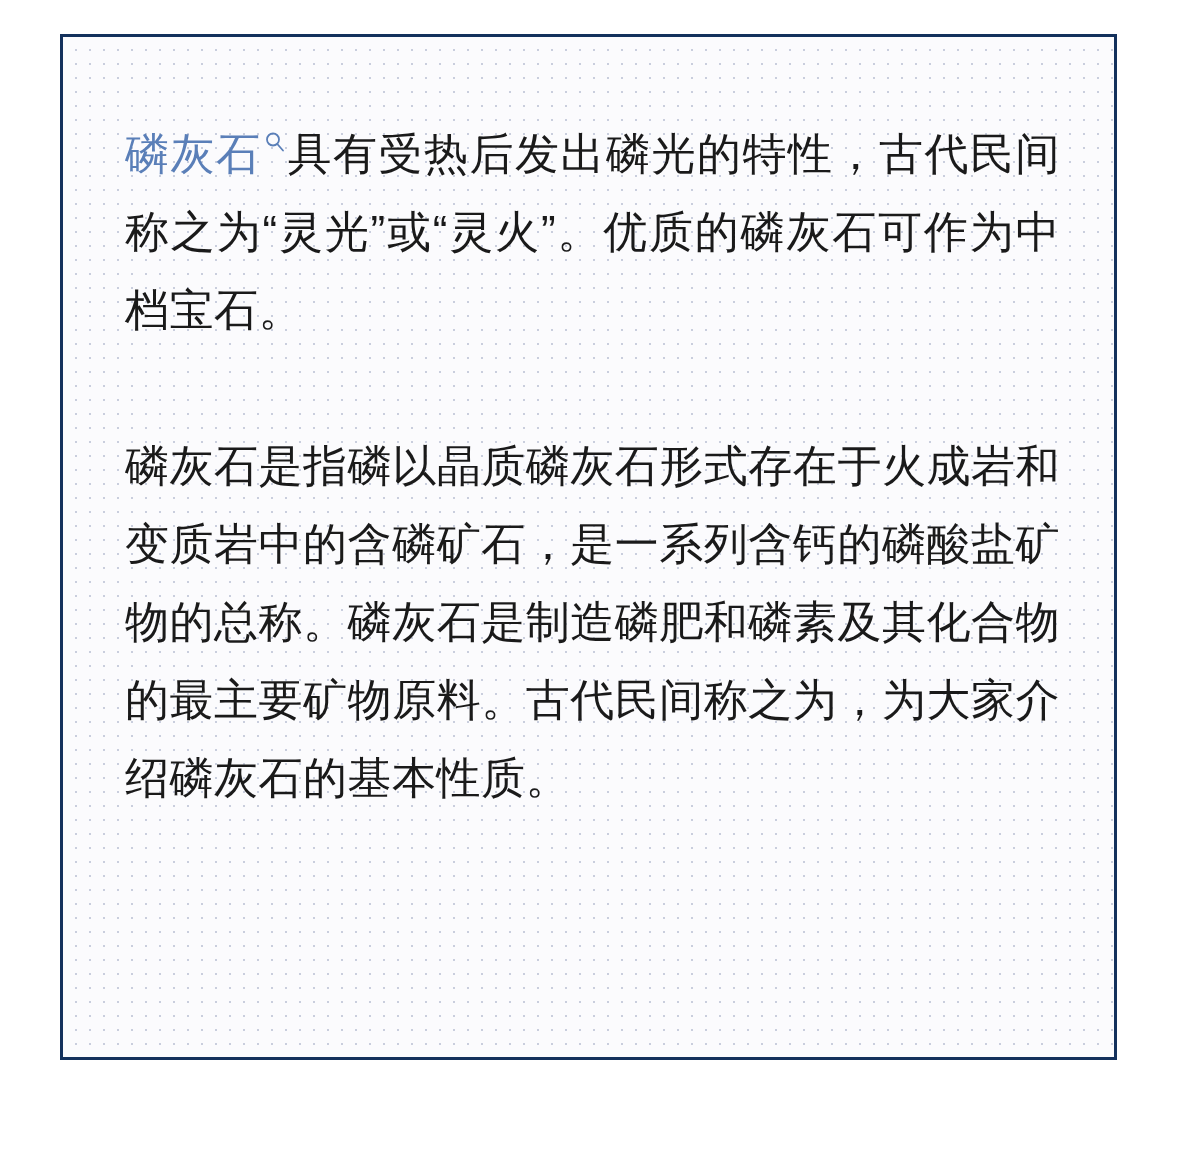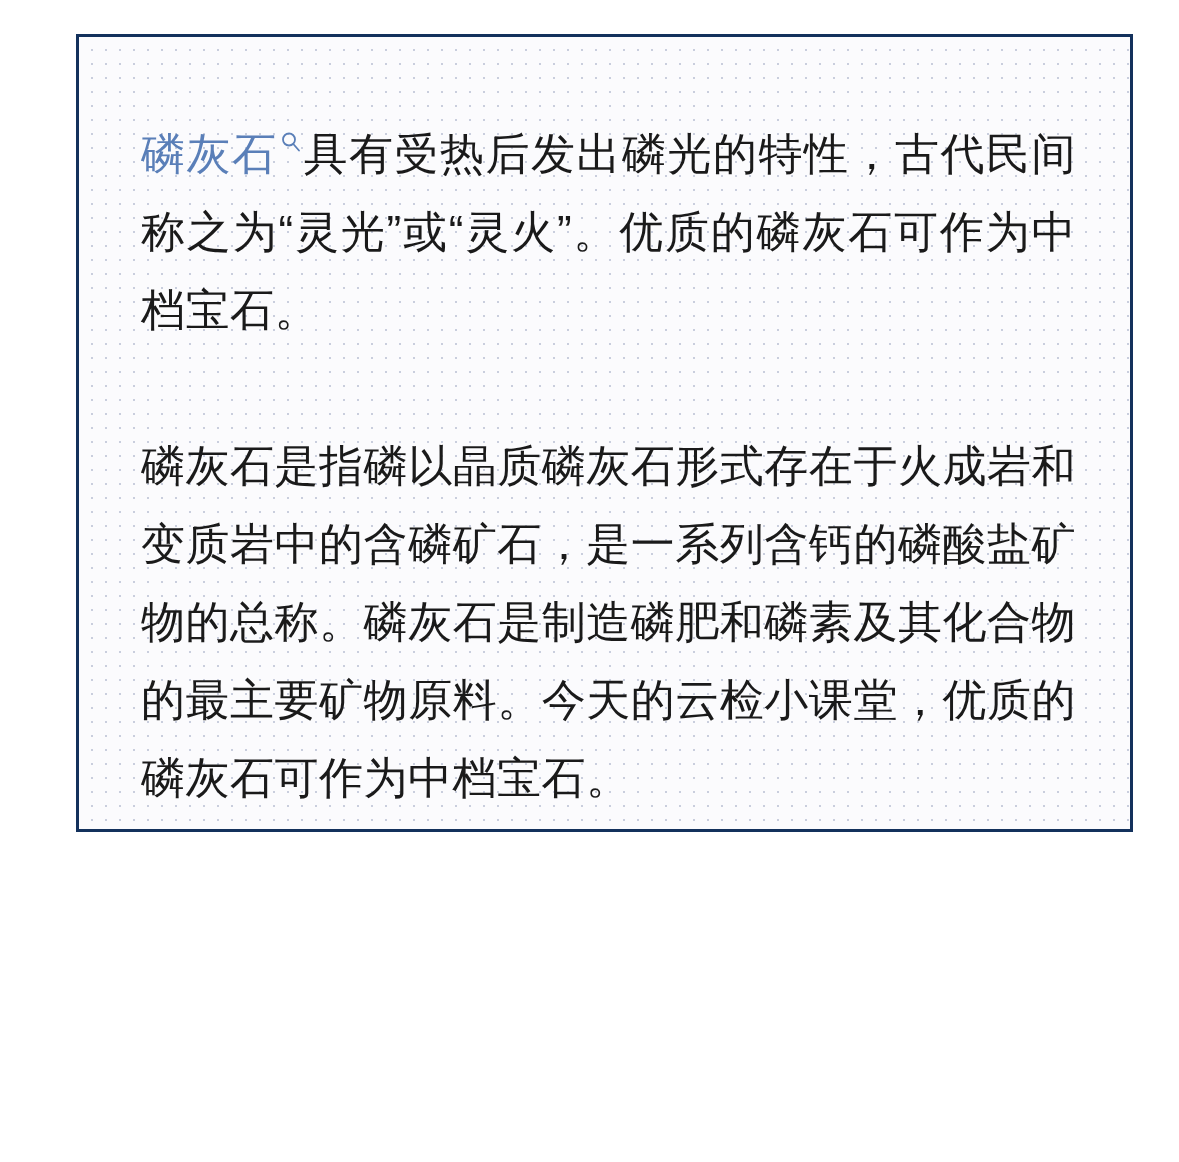--- a/index.html
+++ b/index.html
@@ -17,24 +17,24 @@
   .page {
     position: relative;
     width: 1179px;
     height: 1162px;
     background: #ffffff;
   }
 
   
   .card {
     position: absolute;
-    left: 76px;
+    left: 60px;
     top: 34px;
     width: 1057px;
-    height: 798px;
+    height: 1026px;
     border: 3px solid #13315c;
     box-sizing: border-box;
     background-color: #fbfbfd;
     background-image:
       radial-gradient(#c9cedd 1px, transparent 1.2px);
     background-size: 14px 14px;
     background-position: 6px 6px;
   }
 
   .content {
@@ -86,17 +86,17 @@
 
 <div class="page">
   <div class="card">
     <div class="content">
 
       <p class="para first"><span class="term-link">磷灰石</span><span class="search-glyph"><svg viewBox="0 0 22 22" xmlns="http://www.w3.org/2000/svg" aria-hidden="true">
               <circle cx="9" cy="8.5" r="6" fill="none" stroke="#5a7fb8" stroke-width="1.8"></circle>
               <line x1="13.3" y1="13" x2="19" y2="19.5" stroke="#5a7fb8" stroke-width="1.8" stroke-linecap="round"></line>
             </svg></span><span>具有受热后发出磷光的特性，古代民间称之为“灵光”或“灵火”。优质的磷灰石可作为中档宝石。</span></p>
 
-      <p class="para second">磷灰石是指磷以晶质磷灰石形式存在于火成岩和变质岩中的含磷矿石，是一系列含钙的磷酸盐矿物的总称。磷灰石是制造磷肥和磷素及其化合物的最主要矿物原料。今天的云检小课堂，优质的磷灰石可作为中档宝石。</p>
+      <p class="para second">磷灰石是指磷以晶质磷灰石形式存在于火成岩和变质岩中的含磷矿石，是一系列含钙的磷酸盐矿物的总称。磷灰石是制造磷肥和磷素及其化合物的最主要矿物原料。古代民间称之为，为大家介绍磷灰石的基本性质。</p>
 
     </div>
   </div>
 </div>
 
 </body></html>

